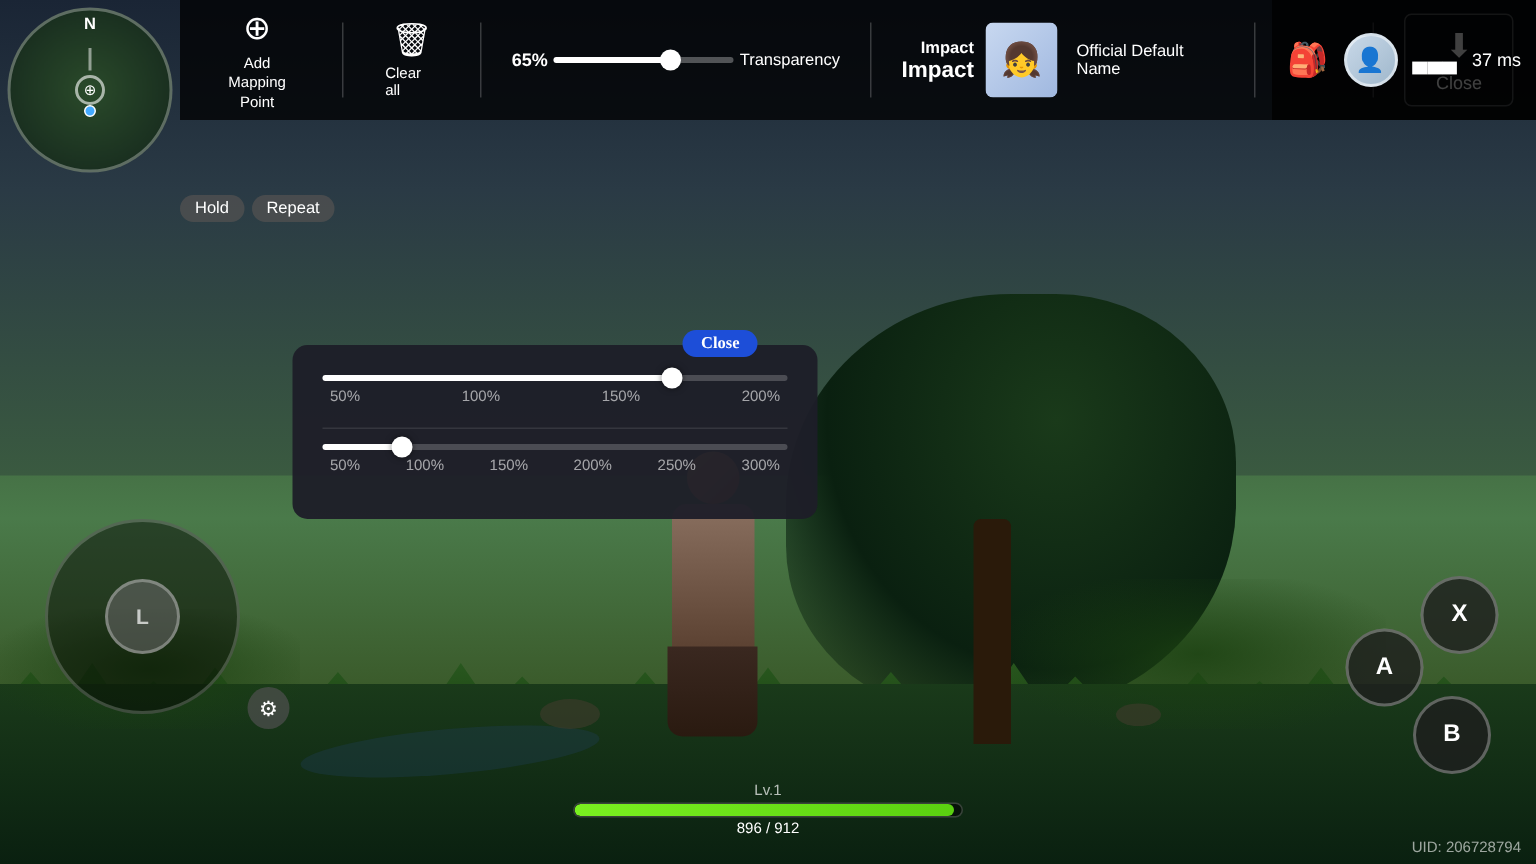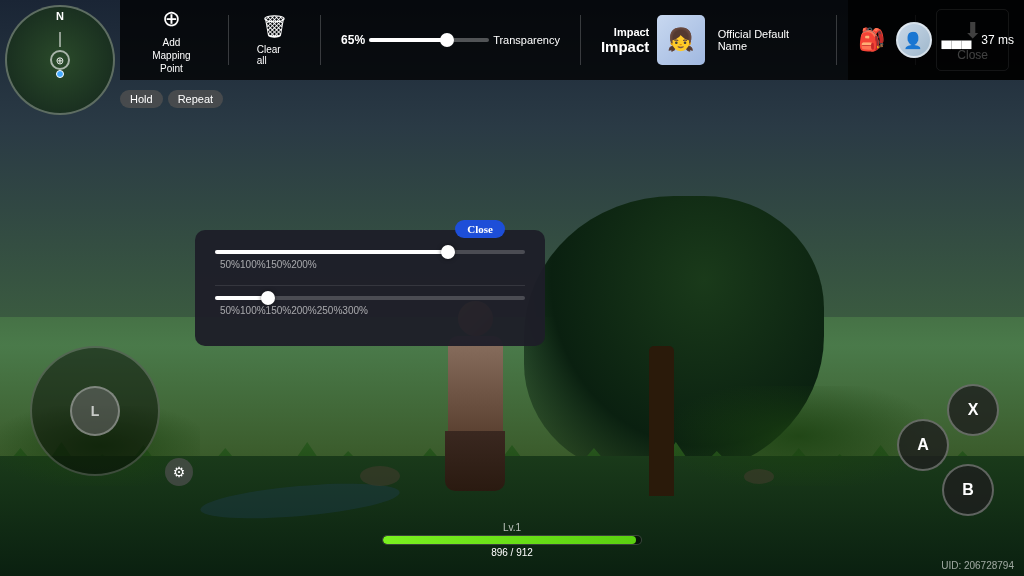--- a/index.html
+++ b/index.html
@@ -255,20 +255,21 @@
       gap: 5px;
       z-index: 100;
     }
     .hold-btn, .repeat-btn {
       background: rgba(80,80,80,0.8);
       color: white;
       font-size: 11px;
       padding: 3px 10px;
       border-radius: 12px;
       cursor: pointer;
+      margin-top: 40px;
     }
 
     
     .joystick-outer {
       position: absolute;
       bottom: 100px;
       left: 30px;
       width: 130px;
       height: 130px;
       background: rgba(0,0,0,0.45);
@@ -433,20 +434,21 @@
       height: 14px;
       background: white;
       border-radius: 50%;
       position: absolute;
       top: 50%;
       transform: translateY(-50%);
       box-shadow: 0 0 4px rgba(0,0,0,0.5);
     }
     .popup-slider-labels {
       display: flex;
+      justify-content: space-between;
       color: rgba(255,255,255,0.6);
       font-size: 10px;
       padding: 0 5px;
     }
     .popup-divider {
       width: 100%;
       height: 1px;
       background: rgba(255,255,255,0.1);
       margin: 10px 0;
     }

